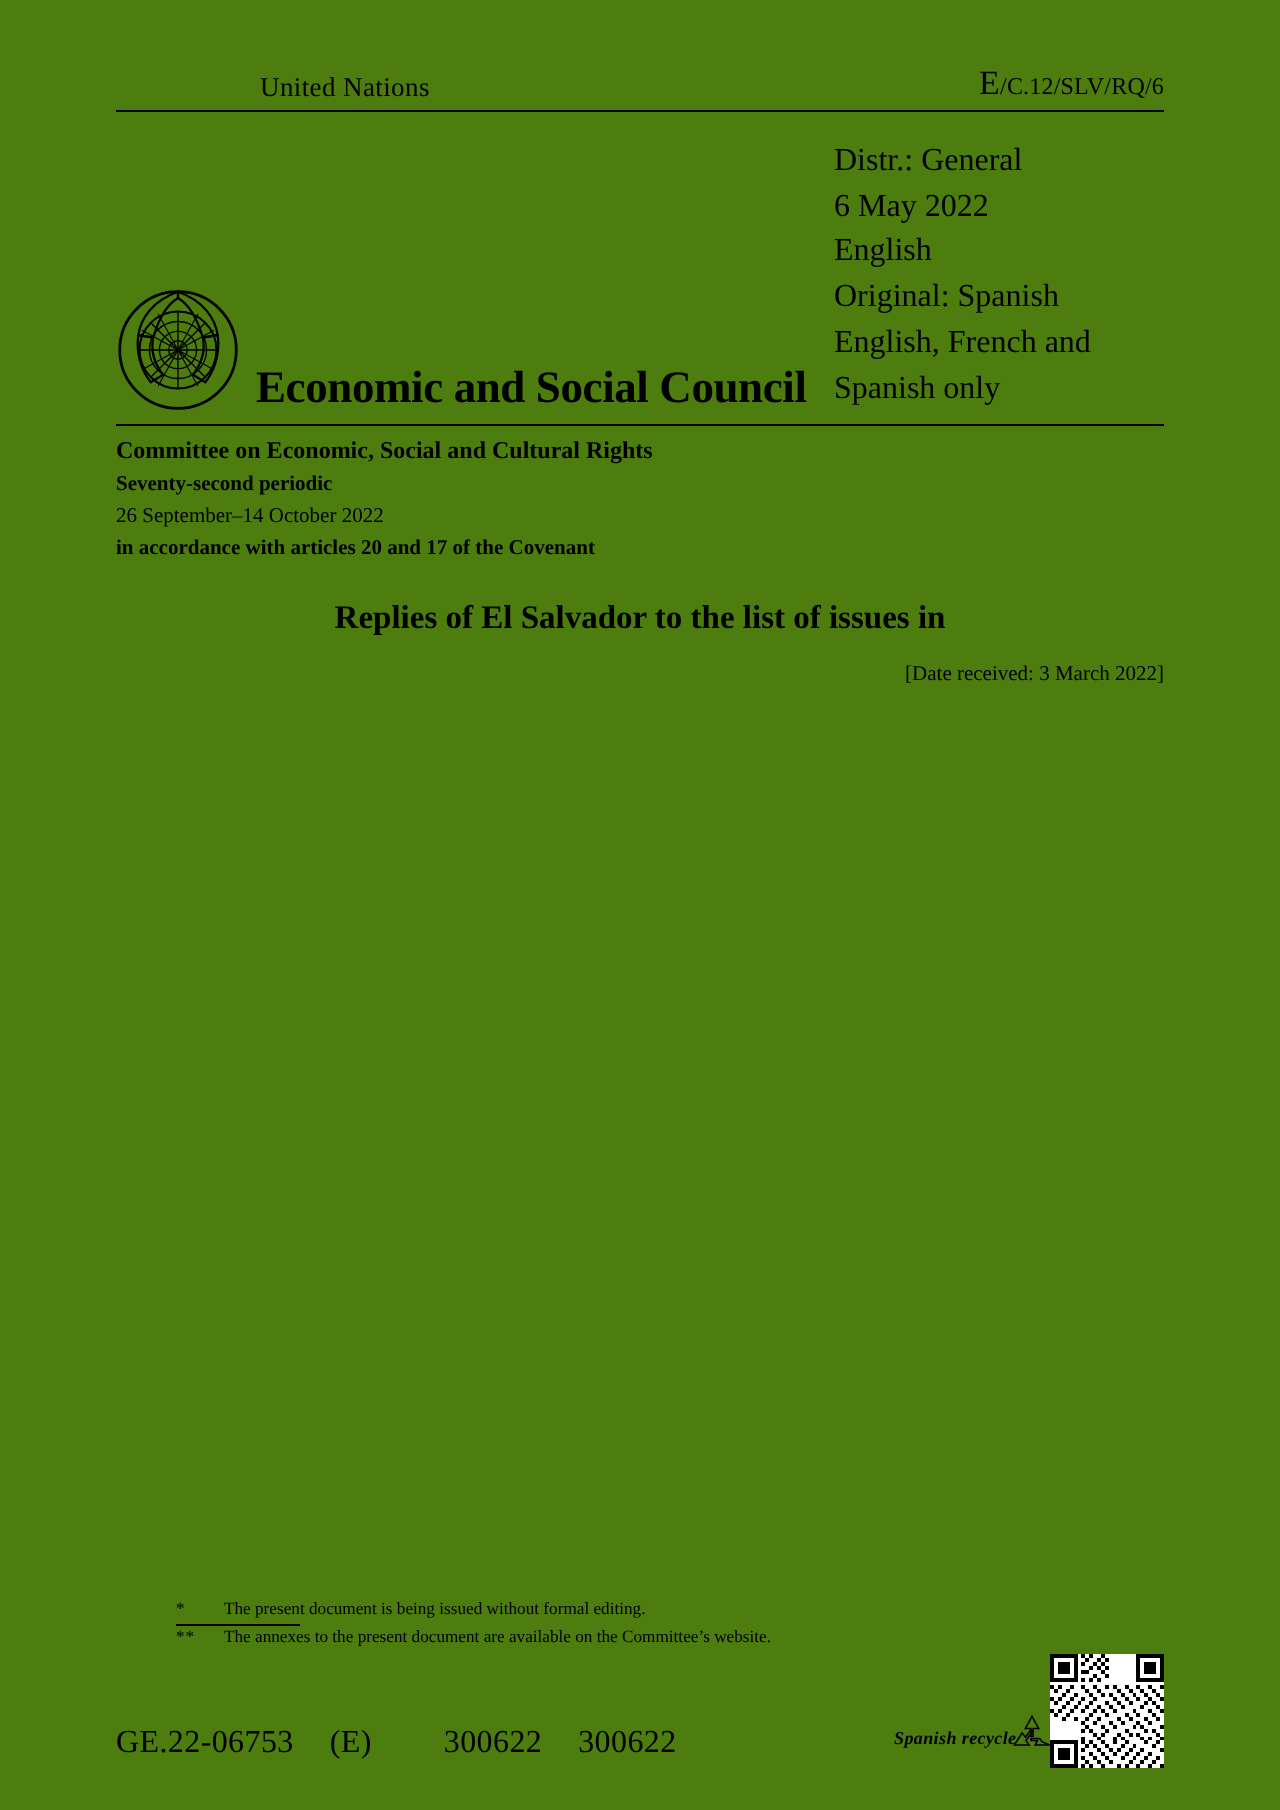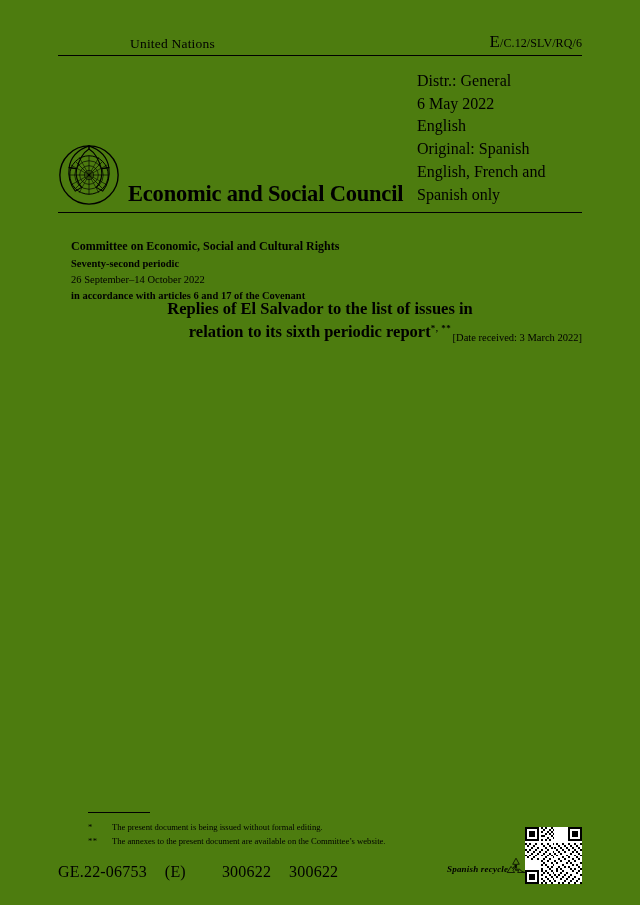--- a/index.html
+++ b/index.html
@@ -83,25 +83,24 @@
     top: 212px;
     width: 524px;
     height: 0;
     border-bottom: 1.4px solid #000;
   }
 
   
   .committee {
     position: absolute;
     left: 58px;
-    top: 237px;
+    top: 216px;
     width: 524px;
     font-size: 10.5px;
     line-height: 1.5;
-    margin-left: 13px;
   }
   .committee .cm-title {
     font-weight: bold;
     font-size: 12px;
     margin-bottom: 1px;
   }
   .committee .cm-bold {
     font-weight: bold;
   }
 
@@ -136,21 +135,21 @@
   .fn-rule {
     position: absolute;
     left: 88px;
     top: 812px;
     width: 62px;
     border-bottom: 0.9px solid #000;
   }
   .footnotes {
     position: absolute;
     left: 88px;
-    top: 820px;
+    top: 797px;
     width: 480px;
     font-size: 8.6px;
     line-height: 1.65;
   }
   .footnotes .fn {
     display: block;
     padding-left: 24px;
     text-indent: -24px;
   }
   .footnotes .mark {
@@ -245,28 +244,25 @@
       </div>
     </div>
   </div>
 
   <div class="mast-rule"></div>
 
   <div class="committee">
     <div class="cm-title">Committee on Economic, Social and Cultural Rights</div>
     <div class="cm-bold">Seventy-second periodic</div>
     <div>26 September–14 October 2022</div>
-    <div class="cm-bold">in accordance with articles 6 and 17 of the Covenant</div>
+    <div class="cm-bold">in accordance with articles 20 and 17 of the Covenant</div>
   </div>
 
   <div class="doc-title">
     <div>Replies of El Salvador to the list of issues in</div>
-    <div>
-      <span>relation to its sixth periodic report</span><sup>*, **</sup>
-    </div>
   </div>
 
   <div class="date-received">[Date received: 3 March 2022]</div>
 
   <div class="fn-rule"></div>
   <div class="footnotes">
     <span class="fn">
       <span class="mark">*</span><span>The present document is being issued without formal editing.</span>
     </span>
     <span class="fn">

